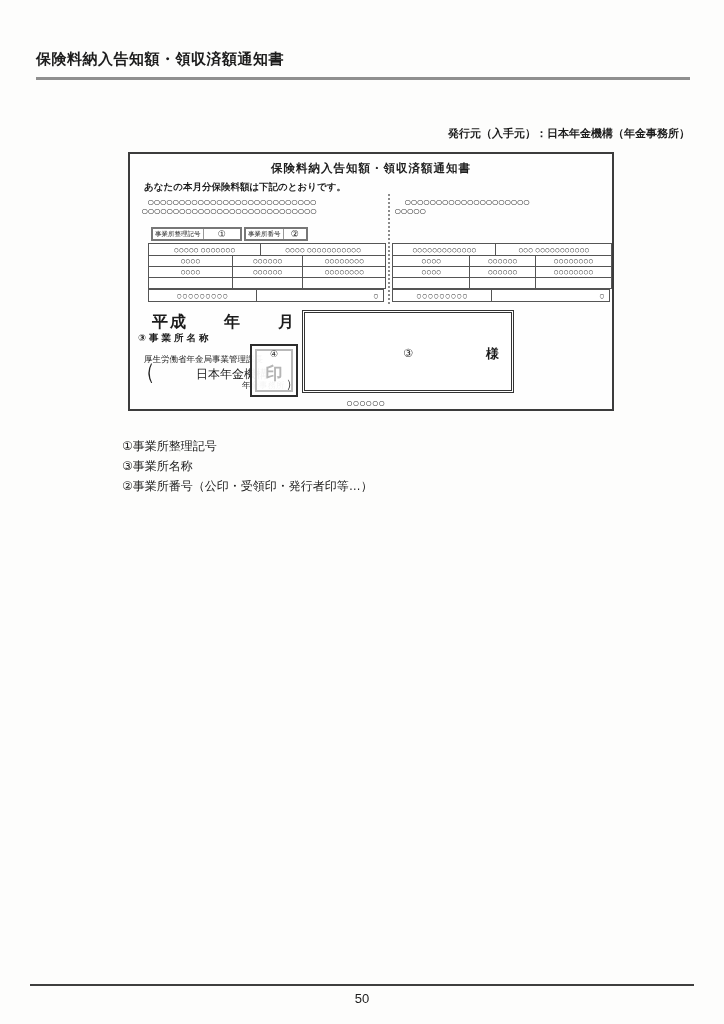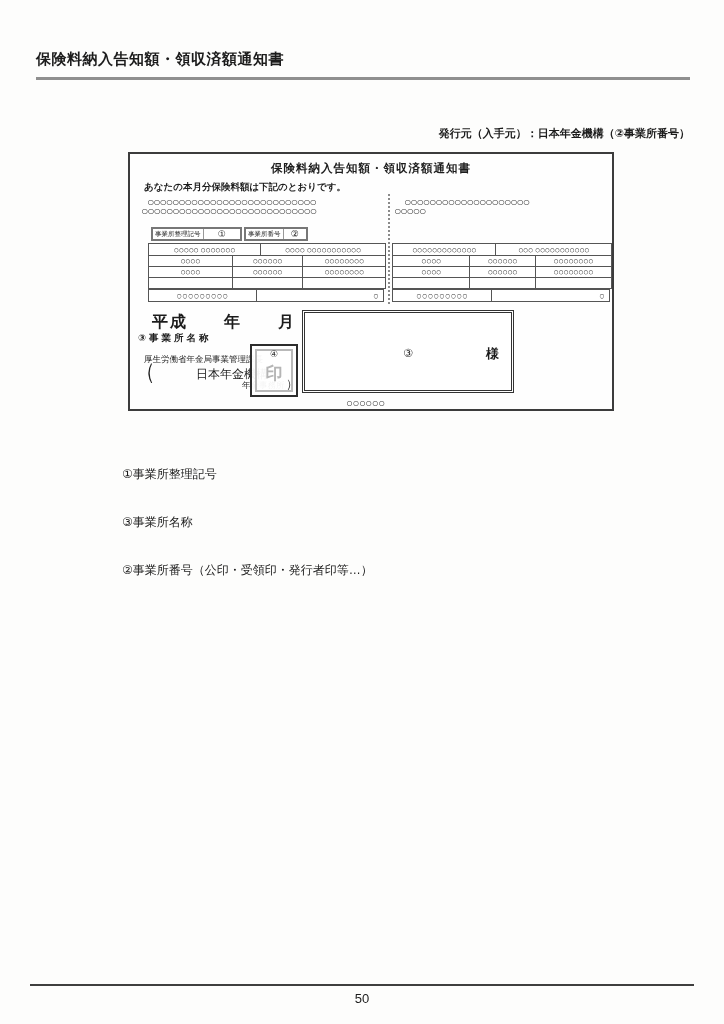--- a/index.html
+++ b/index.html
@@ -58,33 +58,33 @@
   .stamp-num{position:absolute;left:0;top:3px;width:100%;text-align:center;font-size:9px;color:#333;}
   .stamp-glyph{position:absolute;left:0;top:16px;width:100%;text-align:center;font-size:17px;color:#b5b5b5;font-weight:700;}
   .paren-close{position:absolute;left:156px;top:222px;font-size:12px;color:#444;z-index:3;}
   
   .recipient{position:absolute;left:172px;top:156px;width:212px;height:83px;border:3px double #333;background:#fff;box-sizing:border-box;}
   .rec-num{position:absolute;left:0;top:34px;width:100%;text-align:center;font-size:11px;color:#222;}
   .rec-sama{position:absolute;right:12px;top:32px;font-size:13px;font-weight:600;}
   .f-bot-circ{position:absolute;left:216px;top:243px;font-size:11.5px;letter-spacing:-.5px;color:#3a3a3a;}
   
   .legend{position:absolute;left:122px;top:436px;font-size:12px;line-height:20px;}
-  .legend div{white-space:nowrap;margin-top:28px;}
+  .legend div{white-space:nowrap;}
   
   .footer-rule{position:absolute;left:30px;top:984px;width:664px;height:2px;background:#3f3f3f;}
   .page-num{position:absolute;left:0;top:991px;width:724px;text-align:center;font-size:13px;color:#1c1c1c;}
 </style>
 </head>
 <body>
 
 <div class="page">
 
   <div class="doc-title">保険料納入告知額・領収済額通知書</div>
   <div class="doc-title-rule"></div>
-  <div class="issuer">発行元（入手元）：日本年金機構（②事業所番号）</div>
+  <div class="issuer">発行元（入手元）：日本年金機構（年金事務所）</div>
 
   <div class="form">
     <div class="f-title">保険料納入告知額・領収済額通知書</div>
     <div class="f-sub">あなたの本月分保険料額は下記のとおりです。</div>
 
     <div class="circ l-c1">○○○○○○○○○○○○○○○○○○○○○○○○○○○</div>
     <div class="circ l-c2">○○○○○○○○○○○○○○○○○○○○○○○○○○○○</div>
     <div class="circ r-c1">○○○○○○○○○○○○○○○○○○○○</div>
     <div class="circ r-c2">○○○○○</div>
     <div class="vsep"></div>

